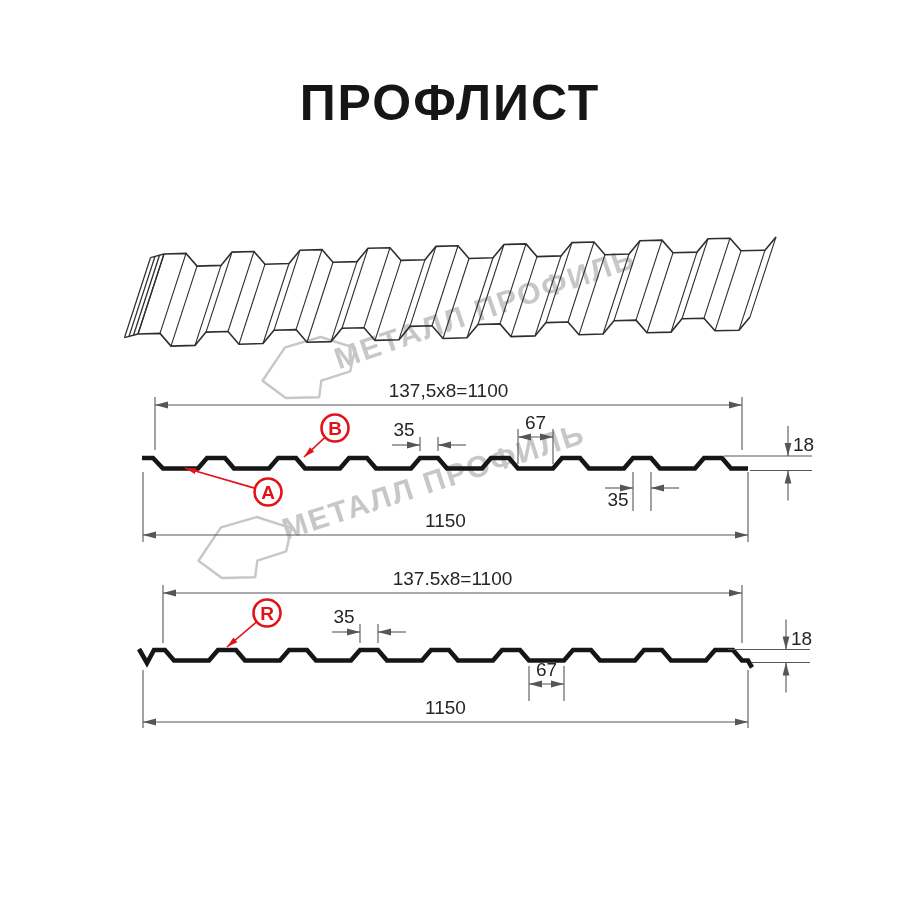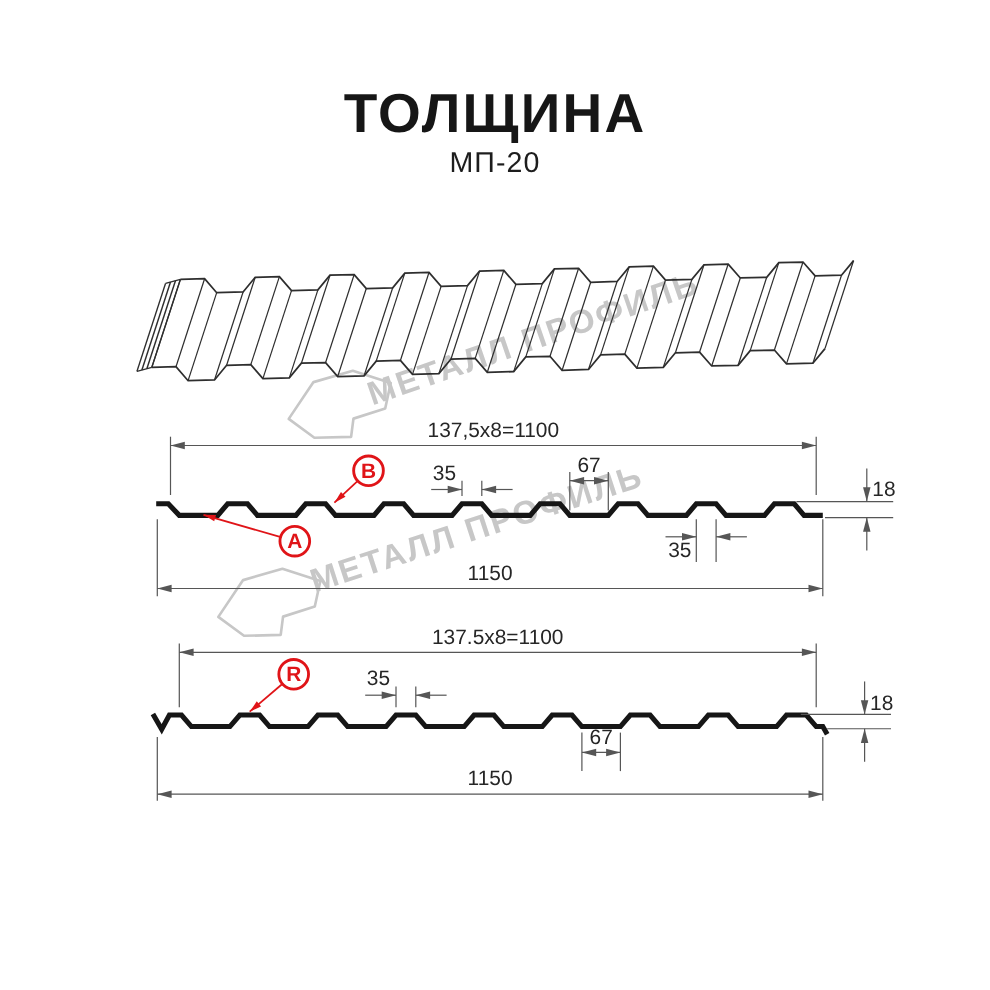--- a/index.html
+++ b/index.html
@@ -18,22 +18,21 @@
   #wm2-logo{left:192px;top:516px;transform:rotate(-10deg);}
   #sheet3d{position:absolute;left:120px;top:218px;z-index:2;}
   #diagram{position:absolute;left:0;top:0;z-index:2;}
   svg text{font-family:"Liberation Sans",sans-serif;}
 </style>
 </head>
 <body>
 
 <div class="canvas">
 
-  <div class="hdr title">ТОЛЩИНА</div>
-  <div class="hdr subtitle">МП-20</div>
+  <div class="hdr title">ПРОФЛИСТ</div>
 
   <svg id="wm1-logo" class="wm-logo" width="112" height="64" viewBox="0 0 112 64">
     <path d="M5 36 L33 7 L70 3 L102 20 L93 42 L63 46 L58 62 L25 57 Z" fill="none" stroke="#c7c7c7" stroke-width="2.4" stroke-linejoin="round"></path>
   </svg>
   <div id="wm1-text" class="wm-text">МЕТАЛЛ ПРОФИЛЬ</div>
 
   <svg id="wm2-logo" class="wm-logo" width="112" height="64" viewBox="0 0 112 64">
     <path d="M5 36 L33 7 L70 3 L102 20 L93 42 L63 46 L58 62 L25 57 Z" fill="none" stroke="#c7c7c7" stroke-width="2.4" stroke-linejoin="round"></path>
   </svg>
   <div id="wm2-text" class="wm-text">МЕТАЛЛ ПРОФИЛЬ</div>

